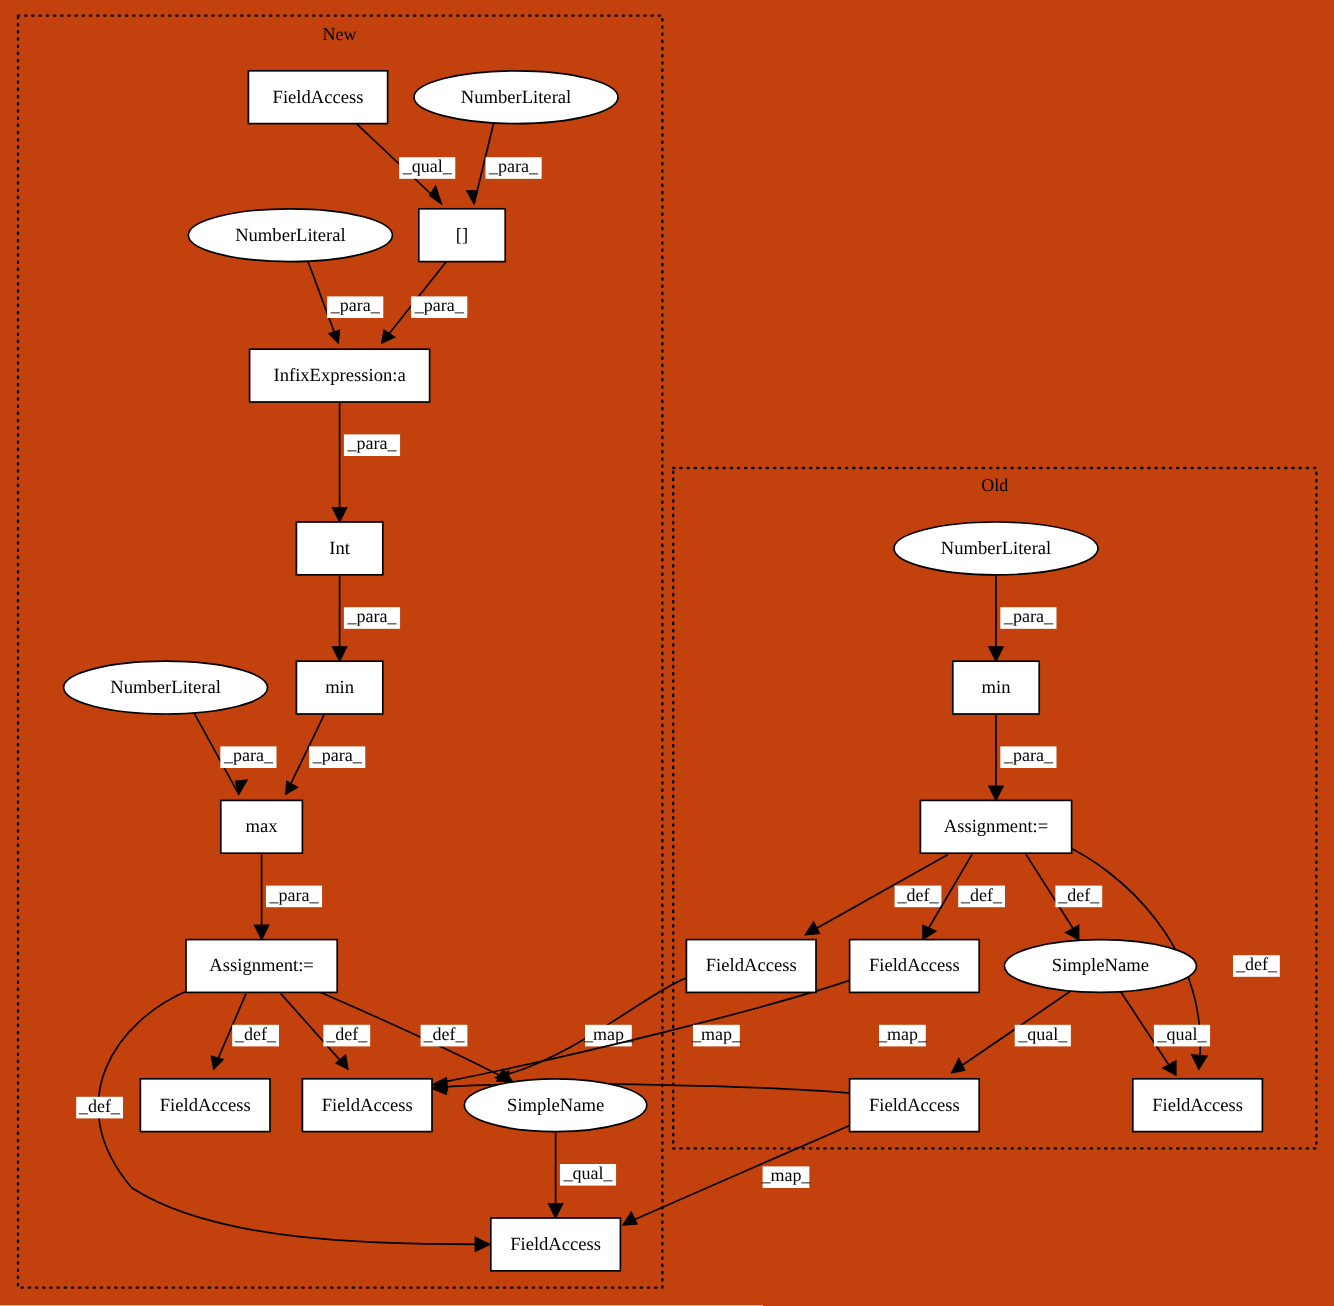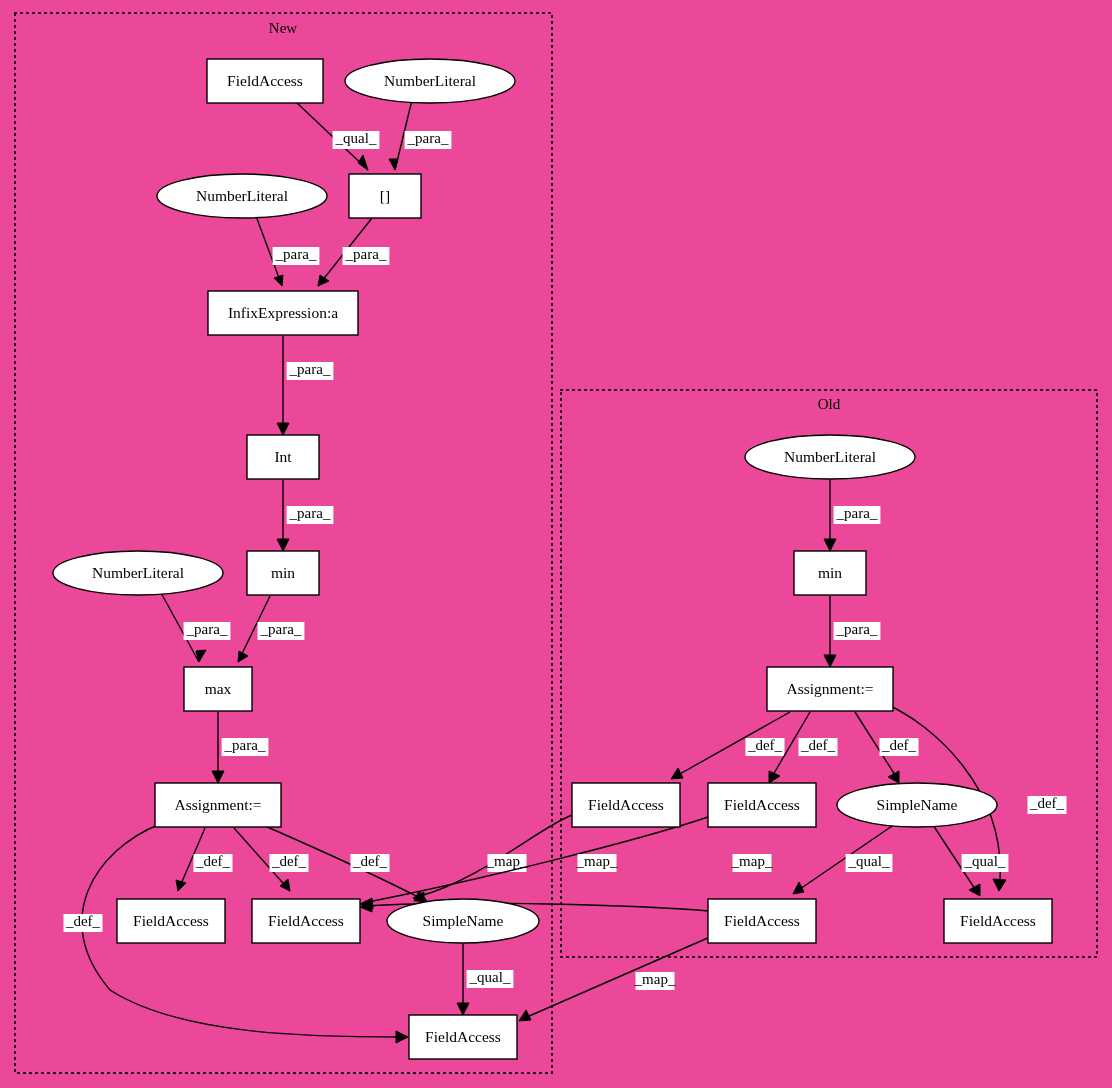--- a/index.html
+++ b/index.html
@@ -7,21 +7,21 @@
     padding: 0;
     background: #ffffff;
   }
   body {
     font-family: "Liberation Serif", "DejaVu Serif", serif;
   }
   #graph-root {
     position: relative;
     width: 1112px;
     height: 1088px;
-    background: #ec4899;
+    background: #c2410c;
     overflow: hidden;
   }
   svg#graph-canvas {
     display: block;
     width: 1112px;
     height: 1088px;
   }
   .cluster-border {
     fill: none;
     stroke: #000000;

